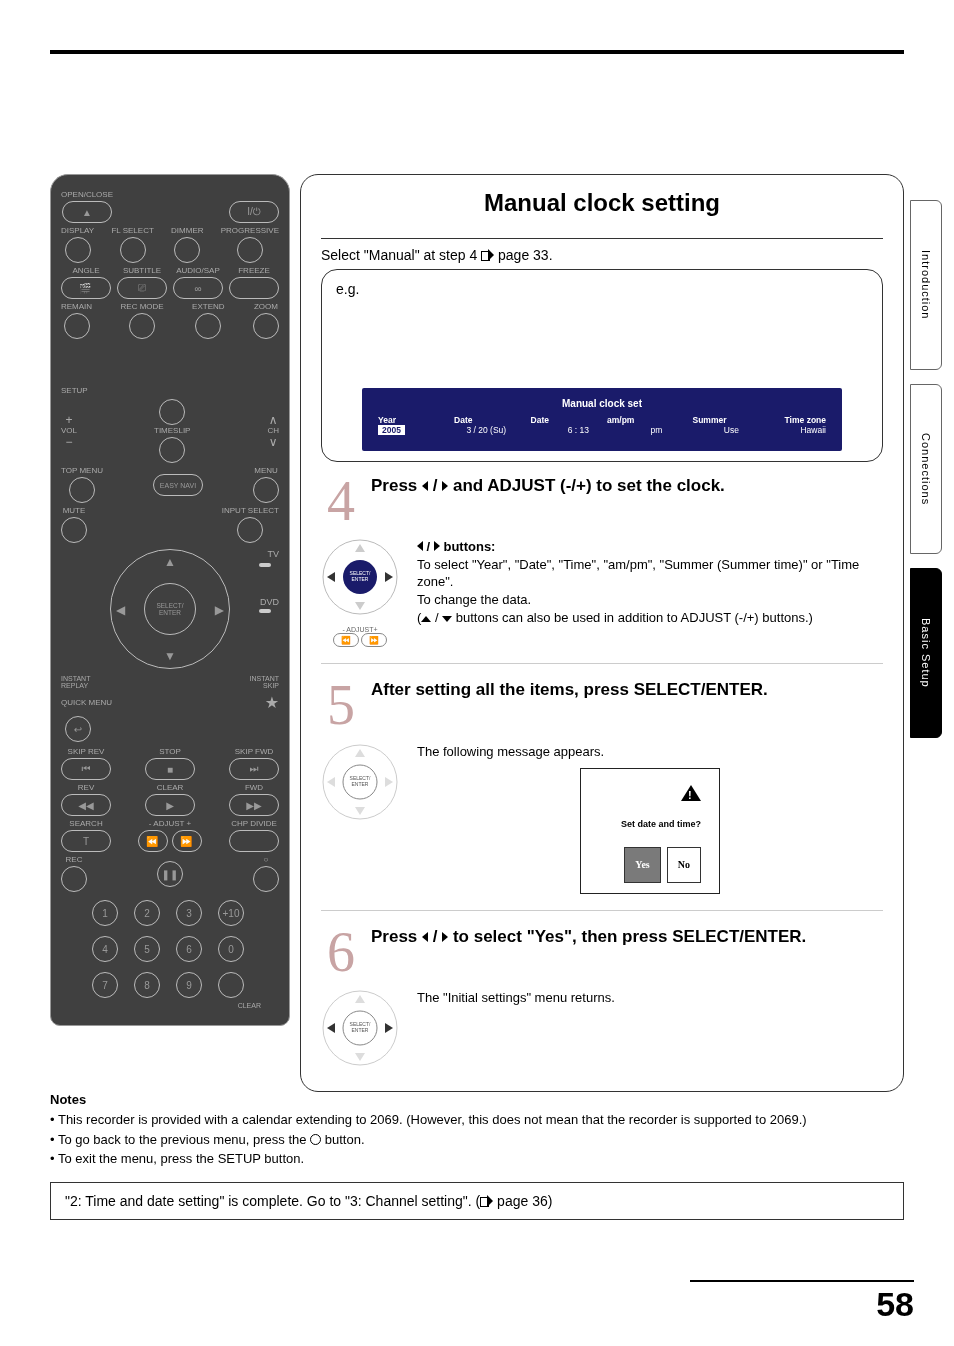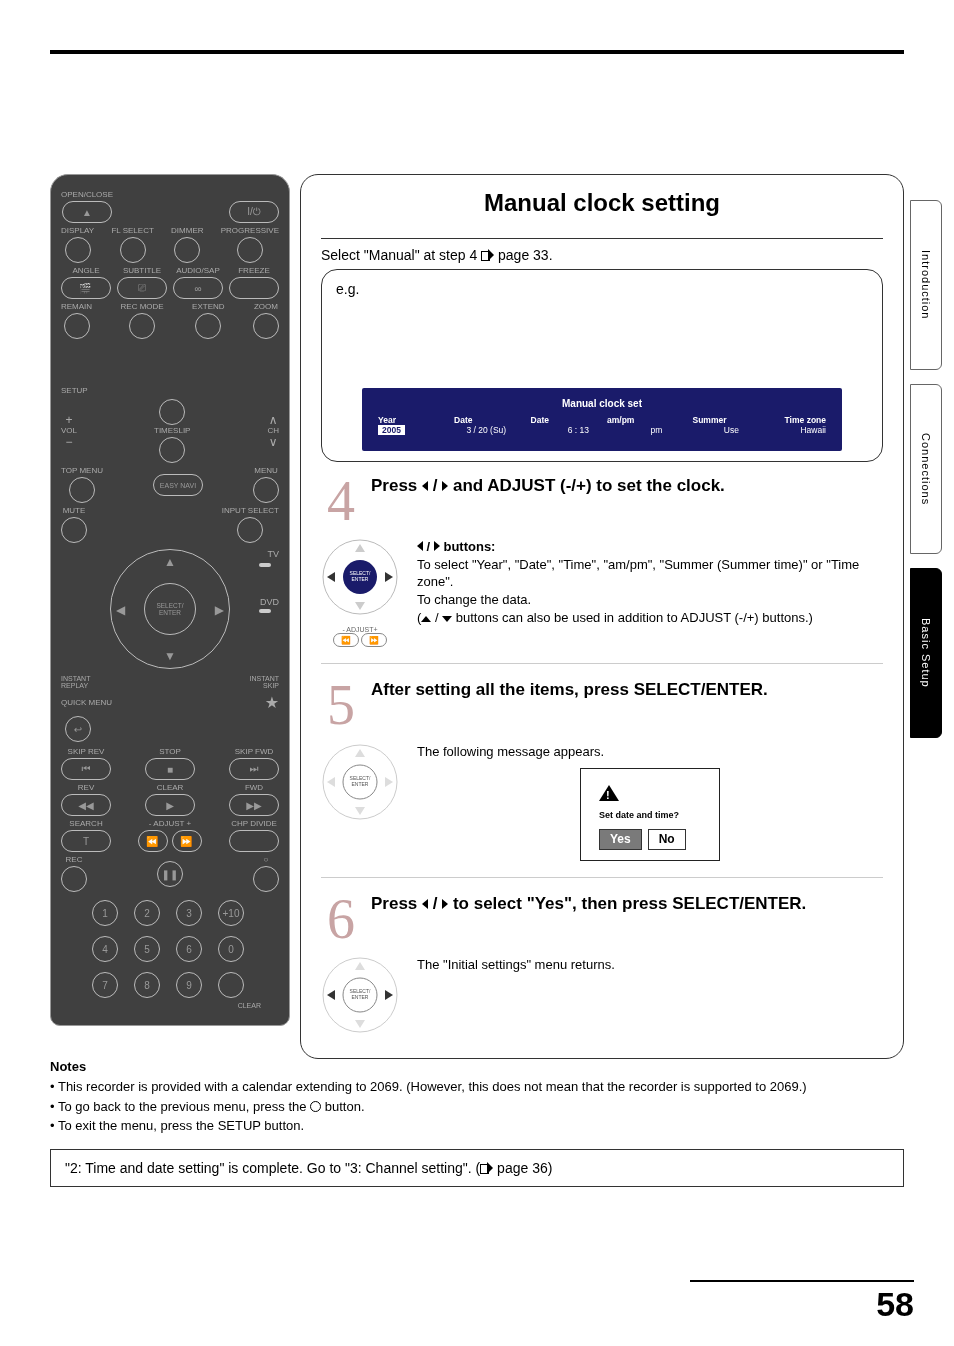--- a/index.html
+++ b/index.html
@@ -52,26 +52,26 @@
   .step-body { flex:1; }
 
   .dpad-mini-wrap { display:flex; gap: 18px; align-items: flex-start; margin-top: 12px; }
   .dpad-mini { position: relative; width: 78px; text-align:center; }
   .dpad-svg { width: 78px; height: 78px; }
   .adjust-mini { margin-top: 6px; font-size: 7px; color:#666; text-align:center; }
   .pill { display:inline-flex; align-items:center; justify-content:center; border:1px solid #888; border-radius:10px; width:26px; height:14px; font-size:8px; color:#666; margin:0 1px; }
   .desc { font-size: 13px; line-height: 1.35; }
   .desc b { font-weight: bold; }
 
-  .dialog-box { border:1px solid #222; background:#fff; padding: 16px 18px 10px 18px; width: 140px; display:flex; flex-direction:column; align-items:flex-start; gap:8px; }
+  .dialog-box { border:1px solid #222; background:#fff; padding: 16px 18px 10px 18px; width: 140px; display:flex; flex-direction:column; align-items:flex-end; gap:17px; }
   .warn-tri { width:0; height:0; border-left:10px solid transparent; border-right:10px solid transparent; border-bottom:16px solid #000; position:relative; }
   .warn-tri::after { content:'!'; position:absolute; left:-3px; top:3px; color:#fff; font-weight:bold; font-size:11px; }
   .dlg-text { font-size:9px; font-weight:bold; text-align:center; }
   .dlg-btns { display:flex; gap:6px; }
-  .dlg-btn { border:1px solid #333; font-size:12px; padding:1px 10px; background:#fff; font-weight:bold; }
+  .dlg-btn { border:1px solid #333; font-size:10px; padding:10px 10px; background:#fff; font-weight:bold;font-family:Liberation Serif, serif; }
   .dlg-btn.sel { background:#7a7a7a; color:#fff; }
 
   .notes { font-size: 13px; }
   .notes h4 { font-size: 13px; font-weight: bold; margin-bottom: 4px; }
   .notes ul { list-style: none; }
   .notes li { text-indent: -12px; padding-left: 12px; margin-bottom: 2px; line-height:1.35; }
   .notes li::before { content: '• '; }
   .o-glyph { display:inline-block; width:11px; height:11px; border:1.2px solid #000; border-radius:50%; vertical-align:-1px; }
 
   .complete-box { border:1px solid #333; padding: 10px 14px; margin-top: 14px; font-size: 14px; }

